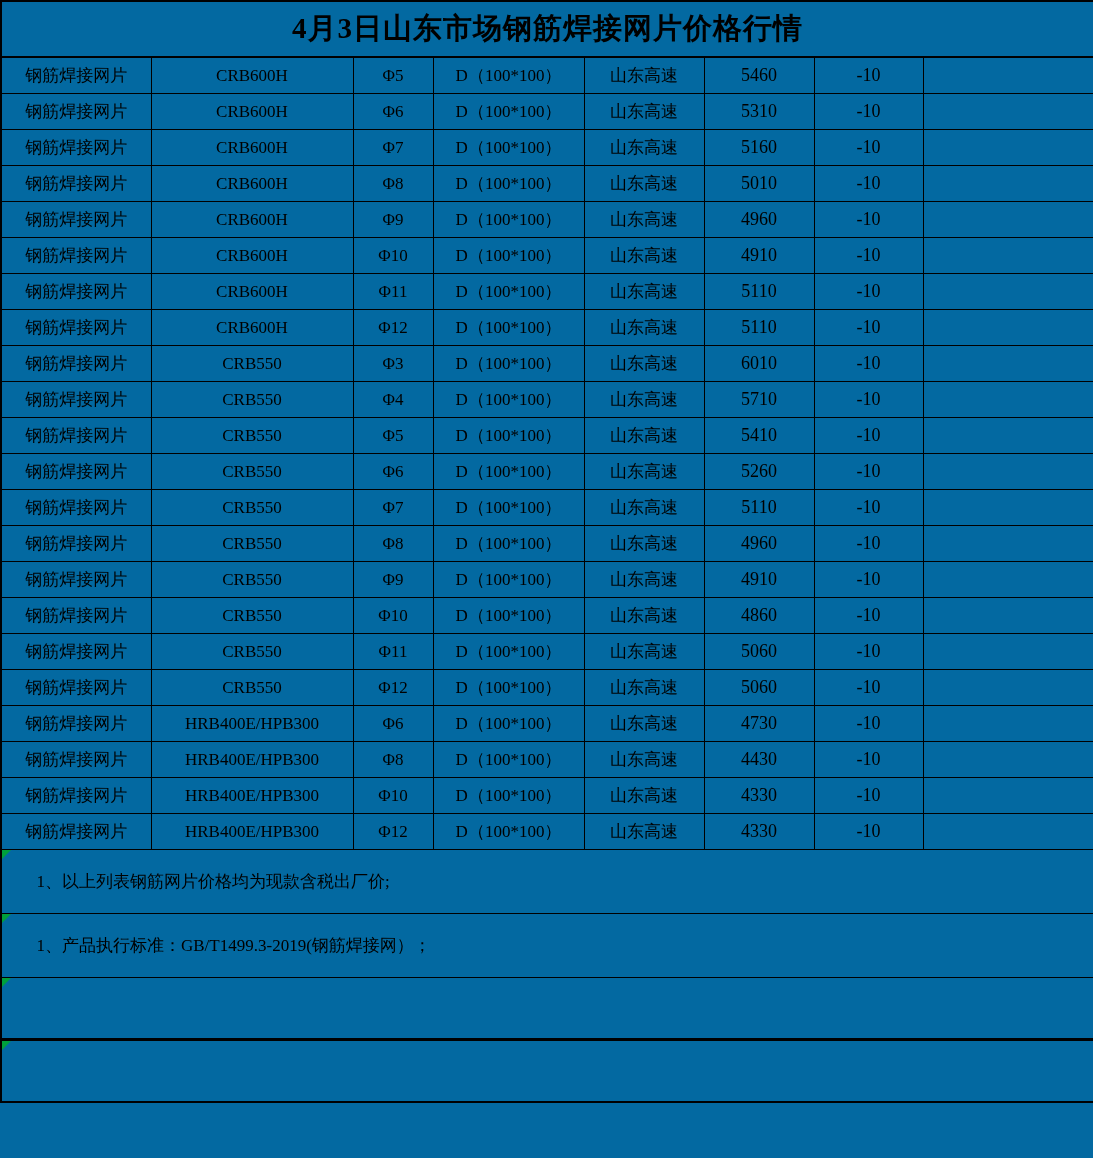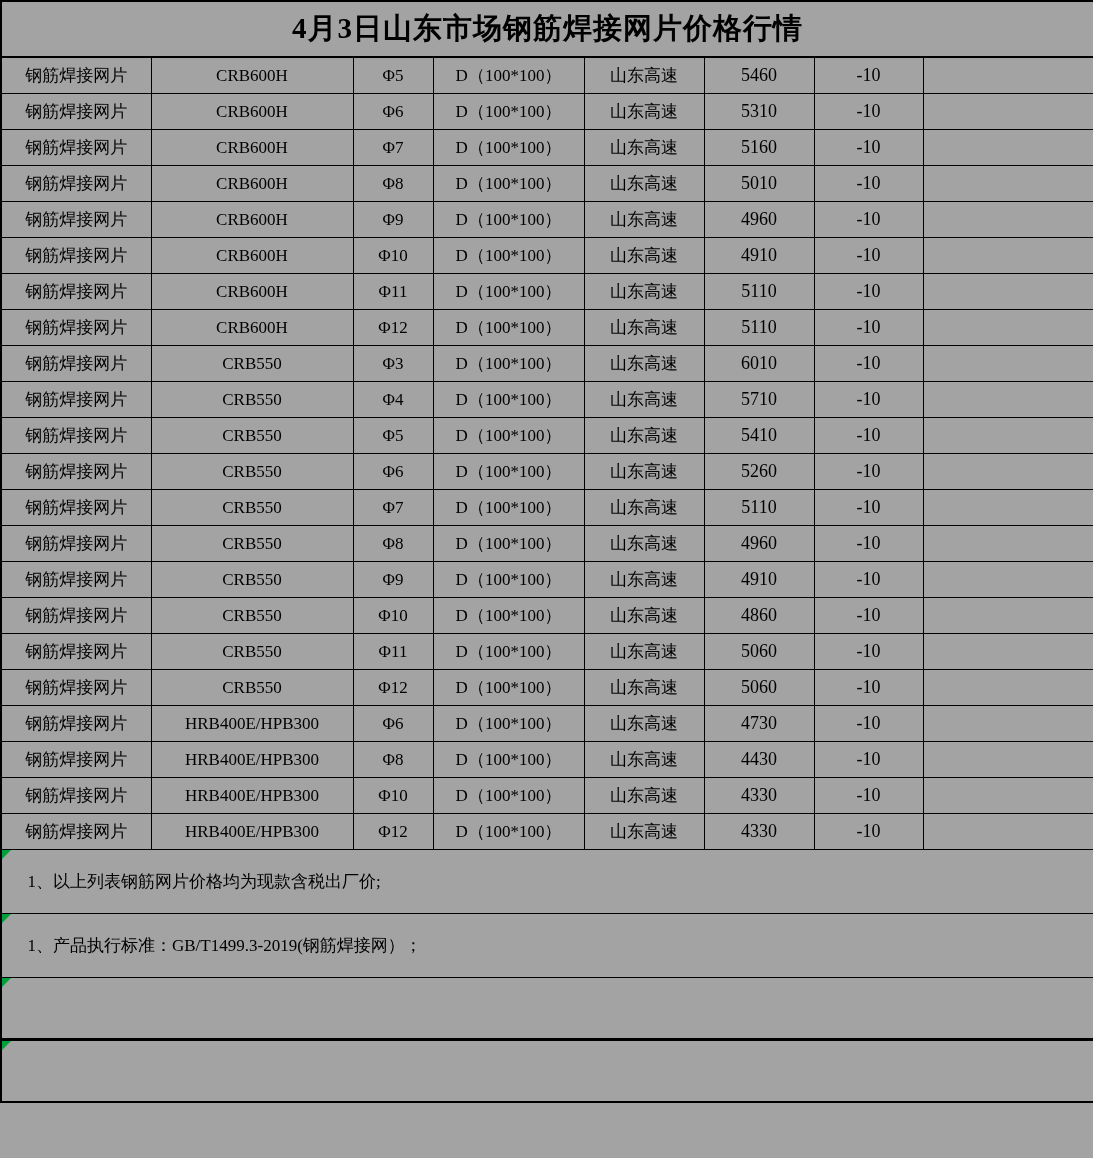--- a/index.html
+++ b/index.html
@@ -1,17 +1,17 @@
 <!DOCTYPE html>
 <html style="--marker-green: #00a03c;"><head>
 <meta charset="utf-8">
 <style>
   html,body{margin:0;padding:0;background:#ffffff;}
   .page{
-    width:1093px;height:1158px;background:#a3a3a3;overflow:hidden;
+    width:1093px;height:1158px;background:#0369a1;overflow:hidden;
     font-family:"Liberation Serif","DejaVu Serif",serif;color:#000;
   }
   table{
     border-collapse:collapse;table-layout:fixed;width:1093px;
     border:2px solid #000;
   }
   td,th{
     border:1px solid #000;padding:0;overflow:hidden;
     font-weight:normal;vertical-align:middle;
   }
@@ -22,21 +22,21 @@
   .header-row th{
     height:53px;border-bottom:2px solid #000;
     font-size:18px;text-align:center;line-height:1.35;
   }
   .data-row td{
     height:35px;font-size:17px;text-align:center;
   }
   .data-row td.num{font-size:18px;}
   .note-row td{
     position:relative;height:35px;font-size:17px;text-align:left;
-    white-space:pre;
+    padding-left:9px;white-space:pre;
   }
   .note-row td.indent{padding-left:40px;}
   .note-row.thick-top td{border-top:3px solid #000;}
   .green-corner{
     position:absolute;top:0;left:0;width:0;height:0;display:block;
     border-top:9px solid var(--marker-green,#00a03c);
     border-right:9px solid transparent;
   }
 </style>
 </head>

